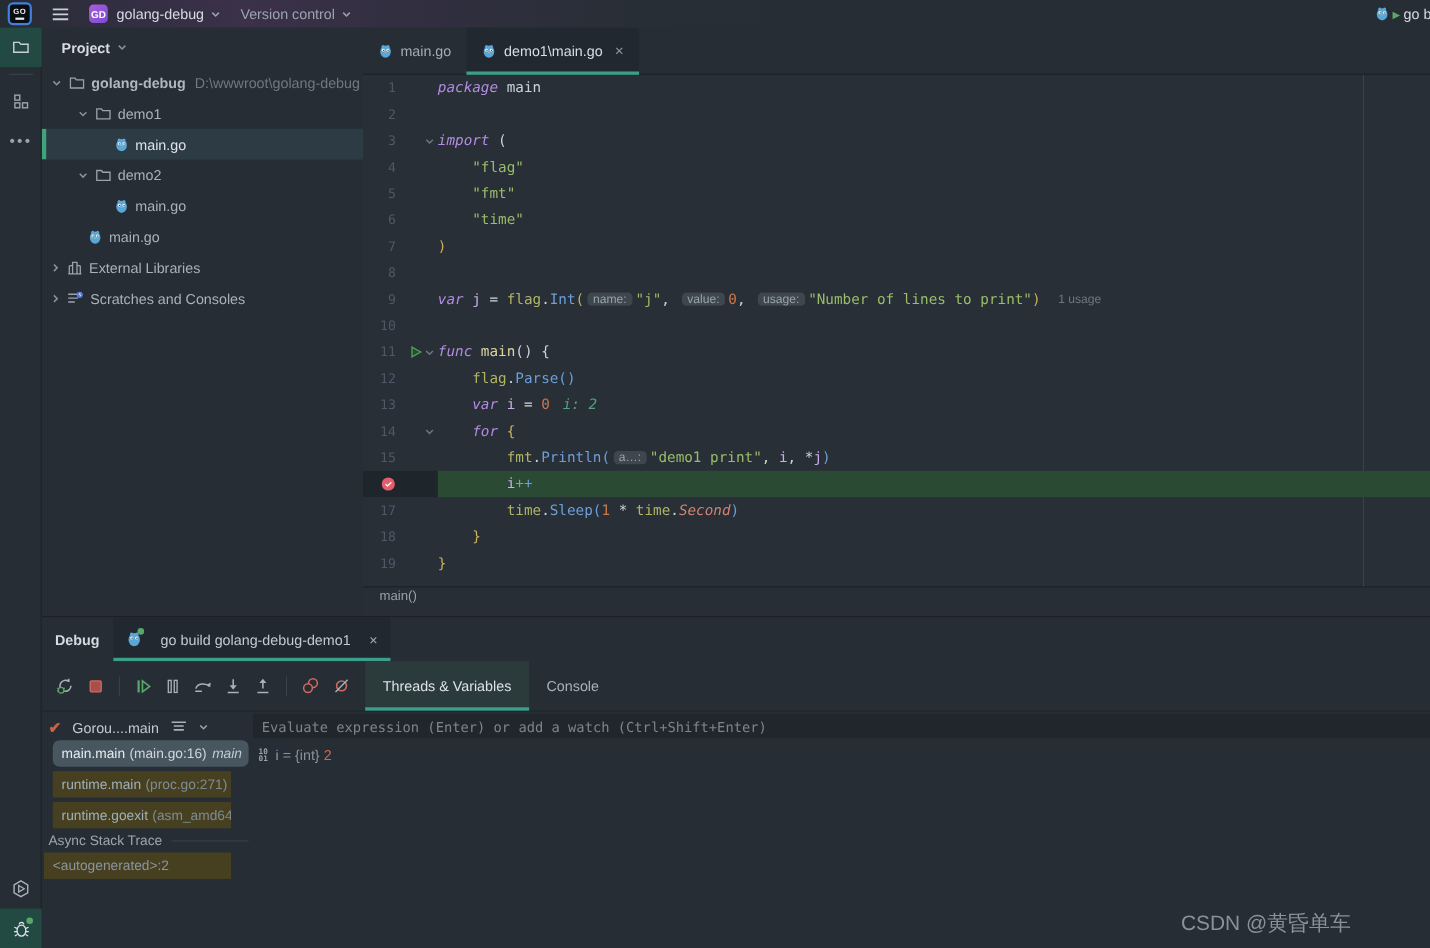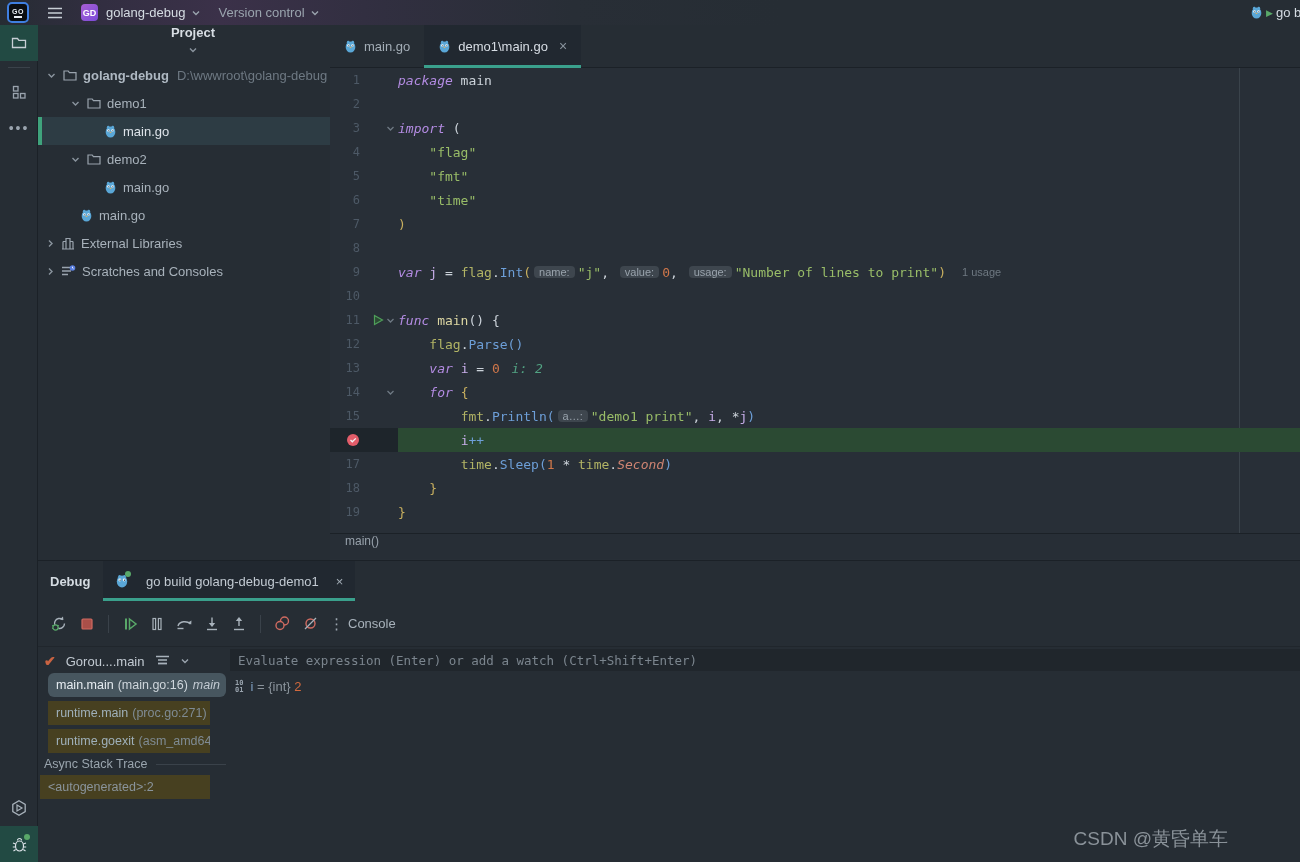--- a/index.html
+++ b/index.html
@@ -29,21 +29,21 @@
     border-right:1px solid #1b2127; }
   .act-item { width:38px; height:36px; display:flex; align-items:center; justify-content:center; }
   .act-item.active { background:#224a43; }
   .act-divider { width:22px; height:1px; background:#3a424a; margin:6px auto; }
   #act-bottom { position:absolute; left:0; bottom:0; width:38px; }
   .dots { color:#9aa4ae; font-size:14px; letter-spacing:2px; }
 
   
   #project { position:absolute; left:38px; top:25px; width:292px; height:535px; background:#262d34; }
   #project-header { height:36px; display:flex; align-items:center; gap:6px; padding-left:18px;
-    color:#d7dde3; font-weight:600; font-size:13px;flex-direction:column; }
+    color:#d7dde3; font-weight:600; font-size:13px; }
   .tree-row { position:relative; height:28px; display:flex; align-items:center; gap:6px;
     color:#9aa4ae; white-space:nowrap; overflow:hidden; }
   .tree-row .lbl { color:#a8b2bb; }
   .tree-row .lbl.bold { font-weight:bold; color:#aeb8c2; }
   .tree-row .suffix { color:#6e7983; margin-left:2px; }
   .tree-row.selected { background:#2d3c44; }
   .tree-row.selected::before { content:""; position:absolute; left:0; top:0; width:4px; height:28px; background:#3fa37c; }
   .tree-row.selected .lbl { color:#dde3e9; }
 
   
@@ -619,20 +619,21 @@
         </span>
         <span>
           <svg width="19" height="19" viewBox="0 0 19 19">
               <circle cx="9.5" cy="9.5" r="4.5" fill="none" stroke="#cf6a60" stroke-width="1.4"></circle>
               <path d="M4 15L15 4" stroke="#a8b2bb" stroke-width="1.3"></path>
             </svg>
         </span>
         <span class="dots" style="letter-spacing:0; font-size:15px;">⋮</span>
       </div>
       <div id="dbg-tabs">
+          <div class="dtab active">Threads &amp; Variables</div>
           <div class="dtab">Console</div>
         </div>
     </div>
     <div id="thread-row">
       <span id="thread-check">✔</span>
       <span id="thread-label">Gorou....main</span>
       <span>
         <svg width="15" height="12" viewBox="0 0 15 12">
             <path d="M1 1.5h13M3 5h9M3 8.5h9M3 11.5h0" stroke="#a8b2bb" stroke-width="1.4"></path>
             <path d="M3 8.5h9" stroke="#a8b2bb" stroke-width="1.4"></path>

